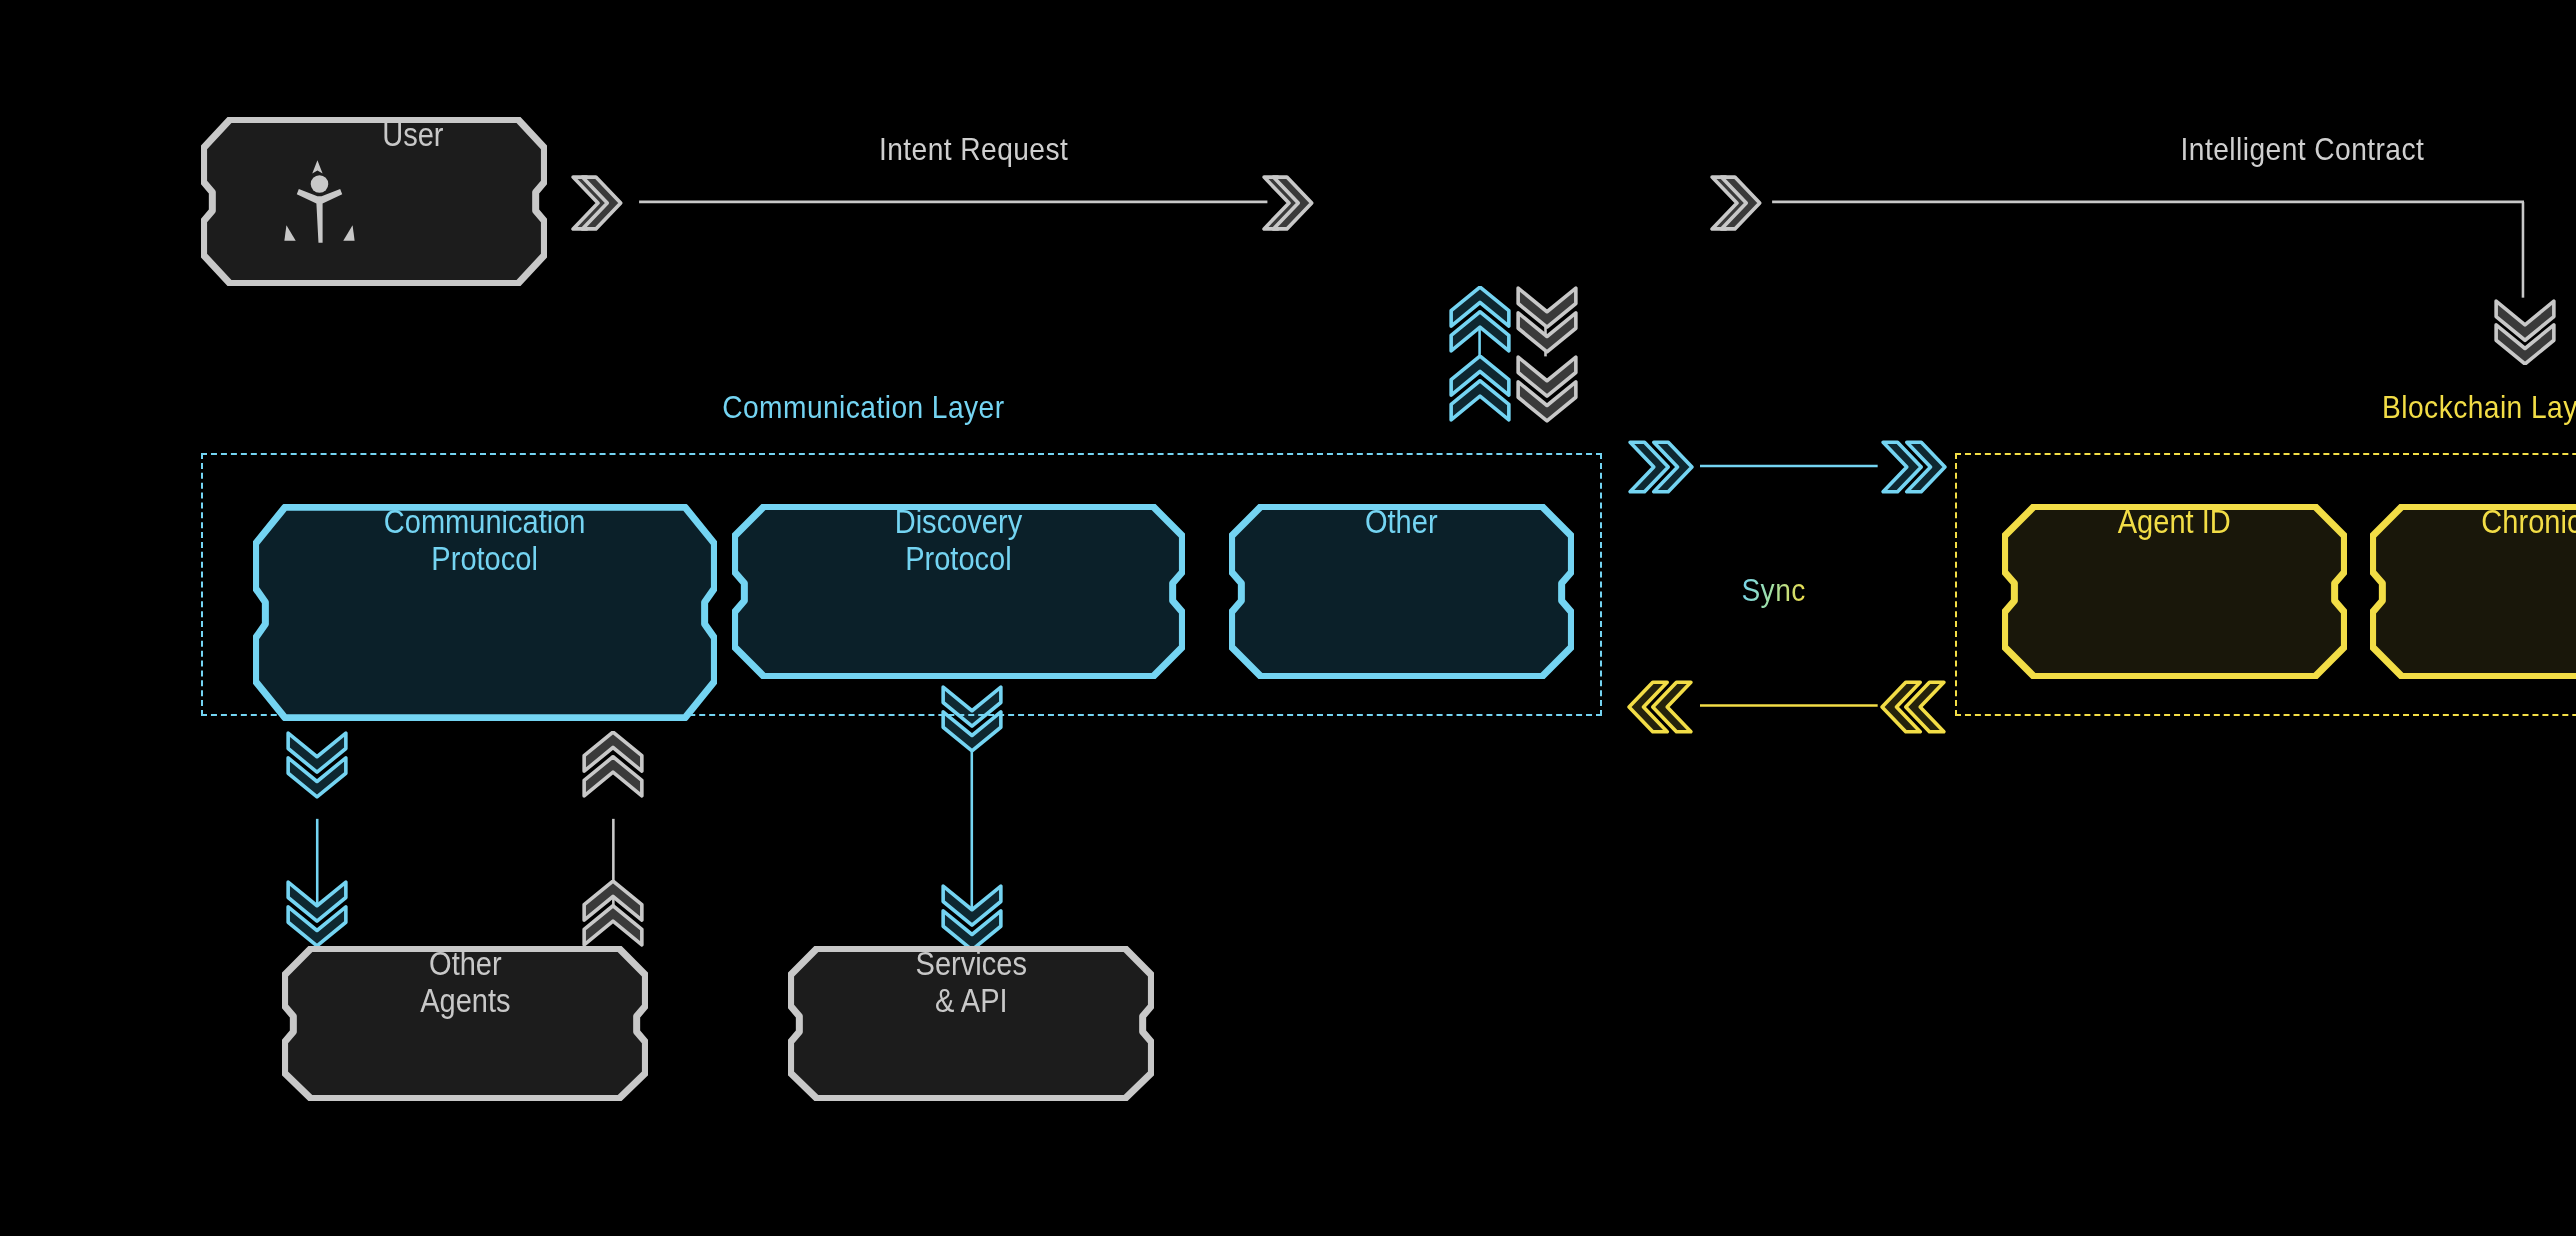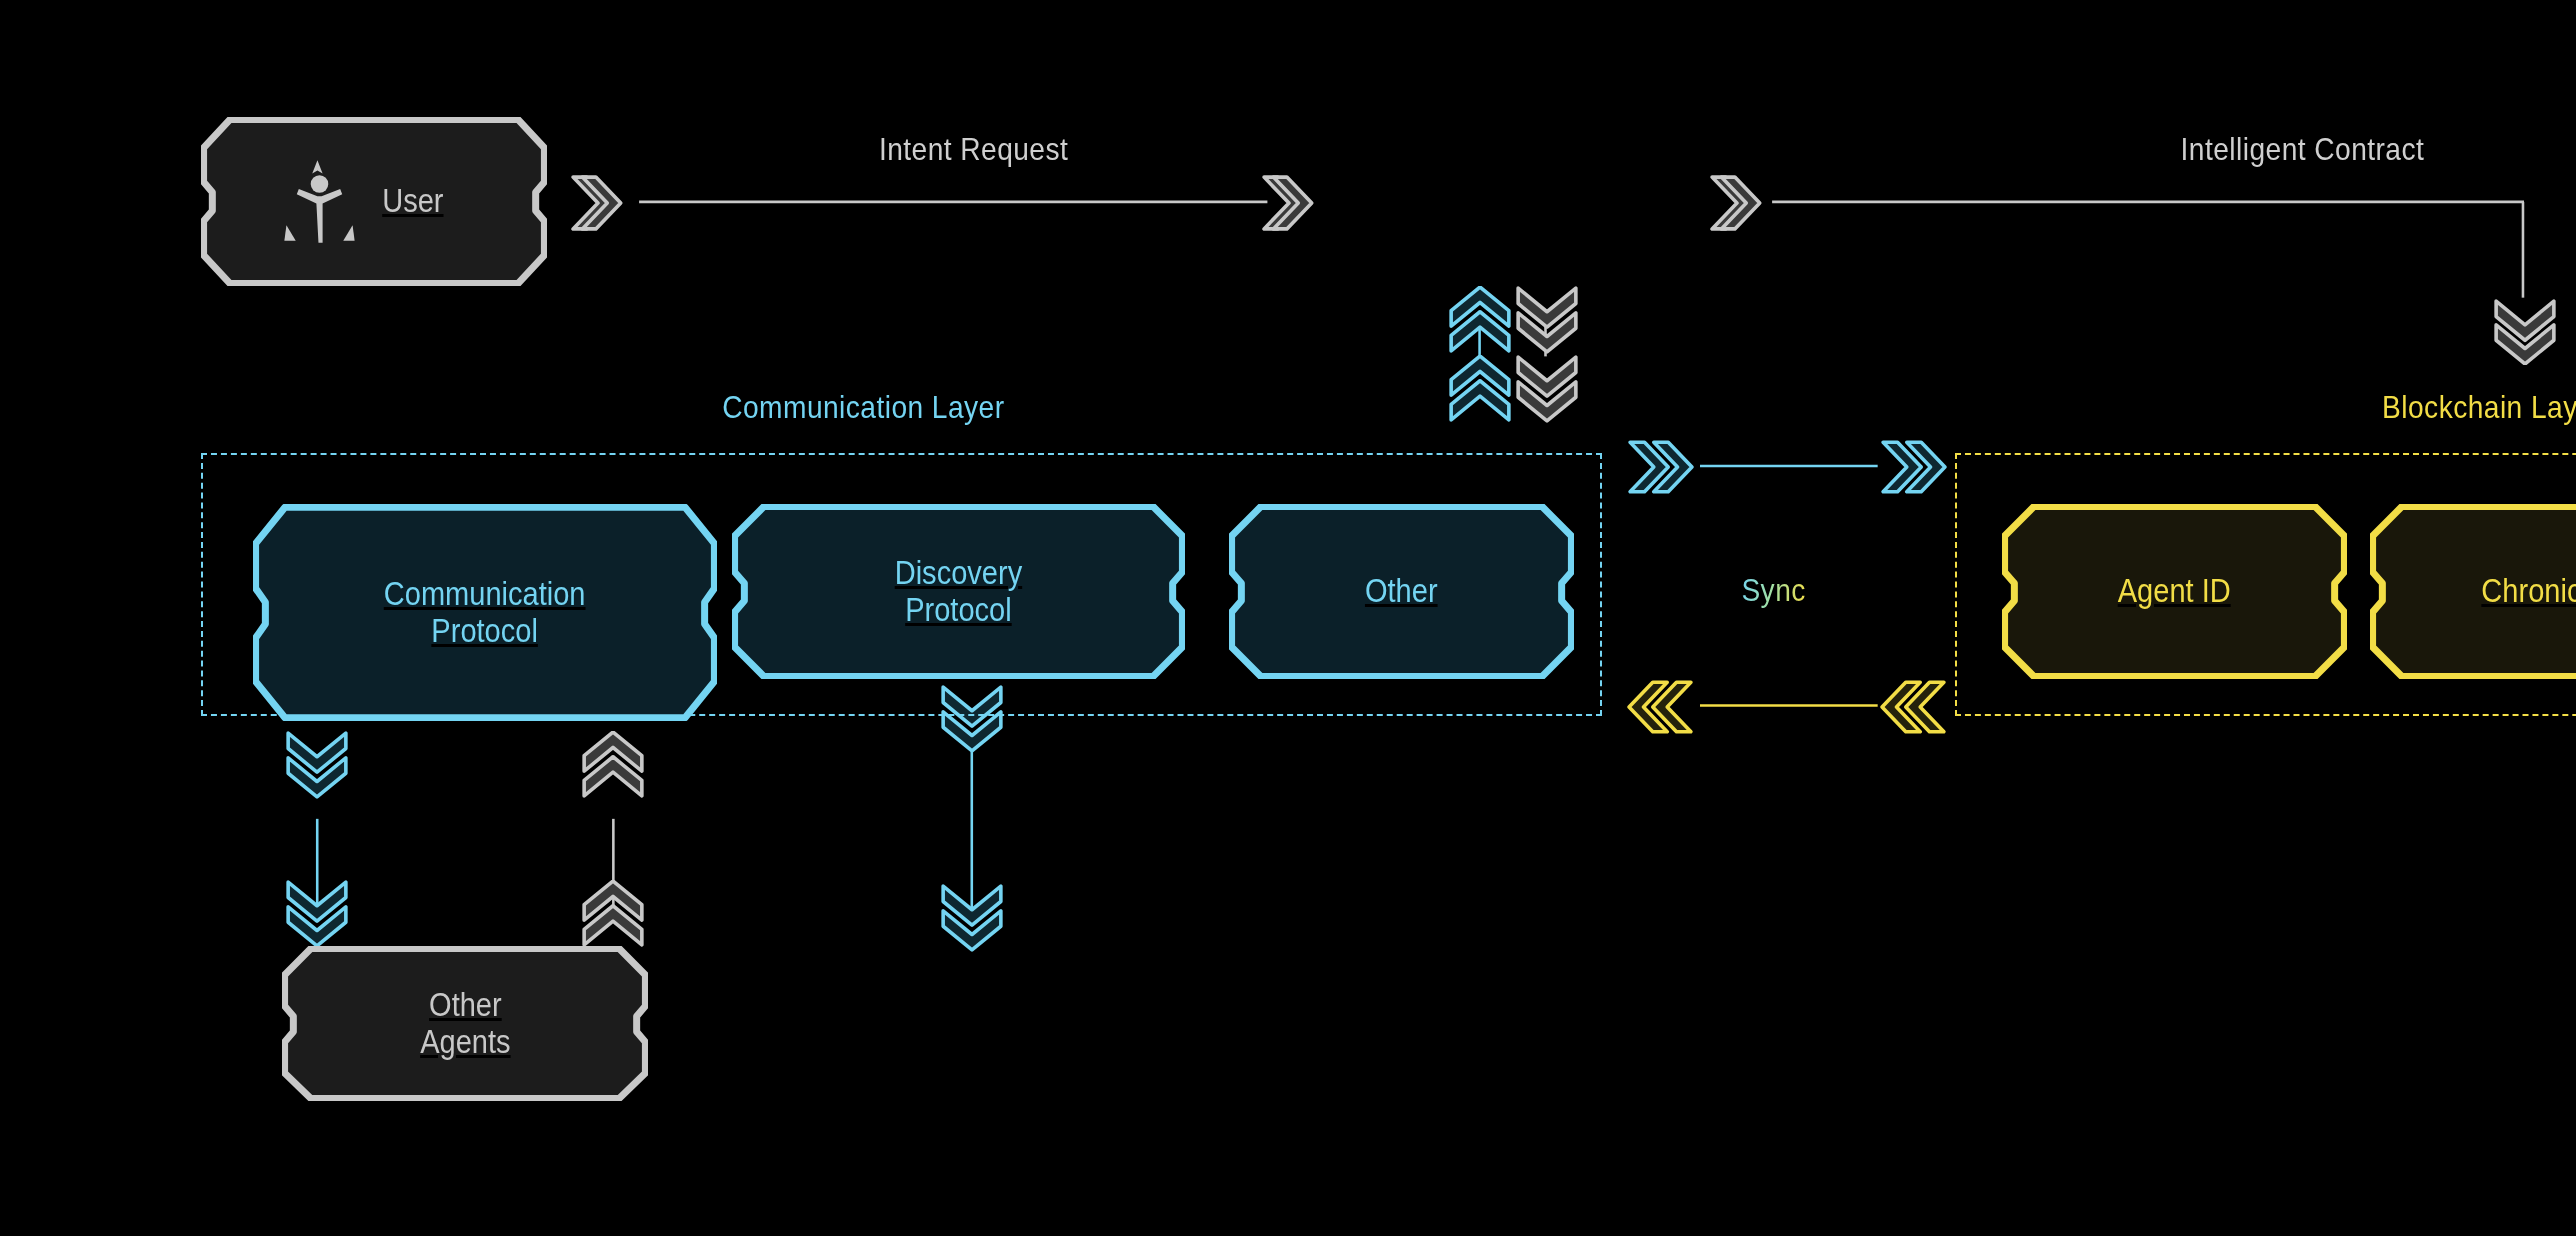--- a/index.html
+++ b/index.html
@@ -21,22 +21,22 @@
   }
   .lbl-edge{font-size:32px;color:#cfcfcf;font-weight:400;}
   .lbl-layer-comm{font-size:32px;color:#74d4f2;font-weight:400;}
   .lbl-layer-chain{font-size:32px;color:#f2dd46;font-weight:400;}
   .lbl-sync{font-size:32px;font-weight:400;
     background:linear-gradient(100deg,#74d4f2 0%,#9fe0a8 45%,#f2dd46 100%);
     -webkit-background-clip:text;background-clip:text;color:transparent;}
 
   
   .node{
-    position:absolute;display:flex;align-items:center;justify-content:center;
-    text-align:center;box-sizing:border-box;text-decoration:underline;
+    position:absolute;display:flex;justify-content:center;
+    text-align:center;box-sizing:border-box;
   }
   .node .node-svg{position:absolute;left:0;top:0;width:100%;height:100%;}
   .node .node-txt{
     position:relative;z-index:2;white-space:pre-line;line-height:1.12;
     font-family:"Liberation Sans","DejaVu Sans",sans-serif;
     transform:scaleX(.88);
   }
 
   .node-gray .node-txt{color:#c8c8c8;font-size:33px;}
   .node-cyan .node-txt{color:#74d4f2;font-size:33px;}
@@ -283,15 +283,23 @@
 
   <div class="node node-gray" style="left:282px;top:946px;width:366px;height:155px;">
     <svg class="node-svg" viewBox="0 0 710 300" preserveAspectRatio="none">
       <path d="M56,5 L654,5 L705,56 L705,116 L688,136 L688,166 L705,186 L705,246 L654,295
                L56,295 L5,246 L5,186 L22,166 L22,136 L5,116 L5,56 Z" fill="#1c1c1c" stroke="#c8c8c8" stroke-width="7" stroke-linejoin="round" vector-effect="non-scaling-stroke"></path>
     </svg>
     <span class="node-txt">Other
 Agents</span>
   </div>
 
+  <div class="node node-gray" style="left:788px;top:946px;width:366px;height:155px;">
+    <svg class="node-svg" viewBox="0 0 710 300" preserveAspectRatio="none">
+      <path d="M56,5 L654,5 L705,56 L705,116 L688,136 L688,166 L705,186 L705,246 L654,295
+               L56,295 L5,246 L5,186 L22,166 L22,136 L5,116 L5,56 Z" fill="#1c1c1c" stroke="#c8c8c8" stroke-width="7" stroke-linejoin="round" vector-effect="non-scaling-stroke"></path>
+    </svg>
+    <span class="node-txt">Services
+&amp; API</span>
+  </div>
 
 </div>
 
 
 </body></html>

